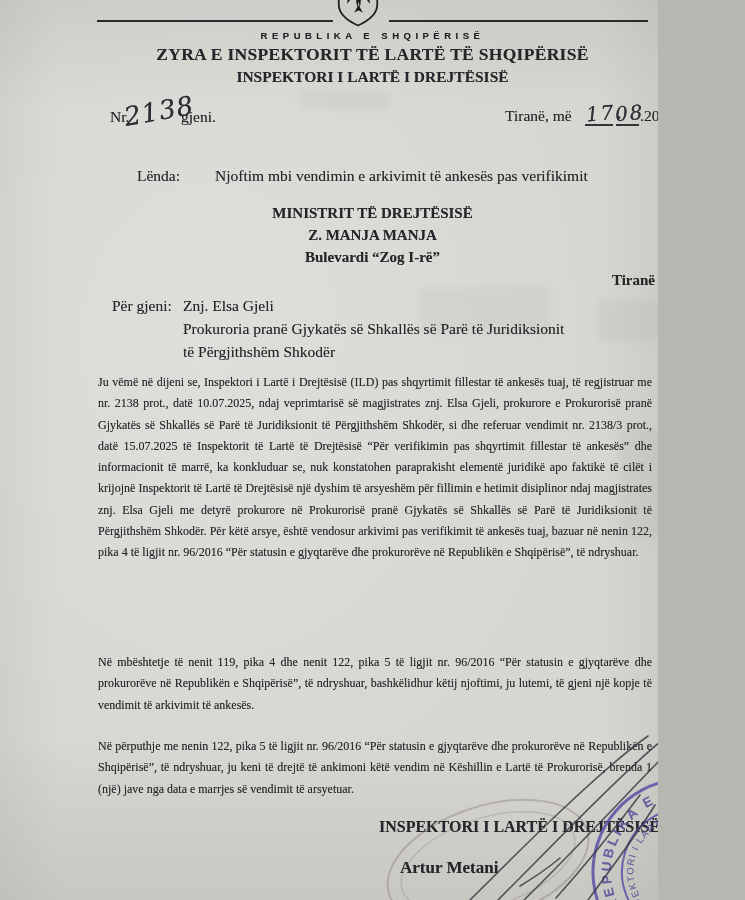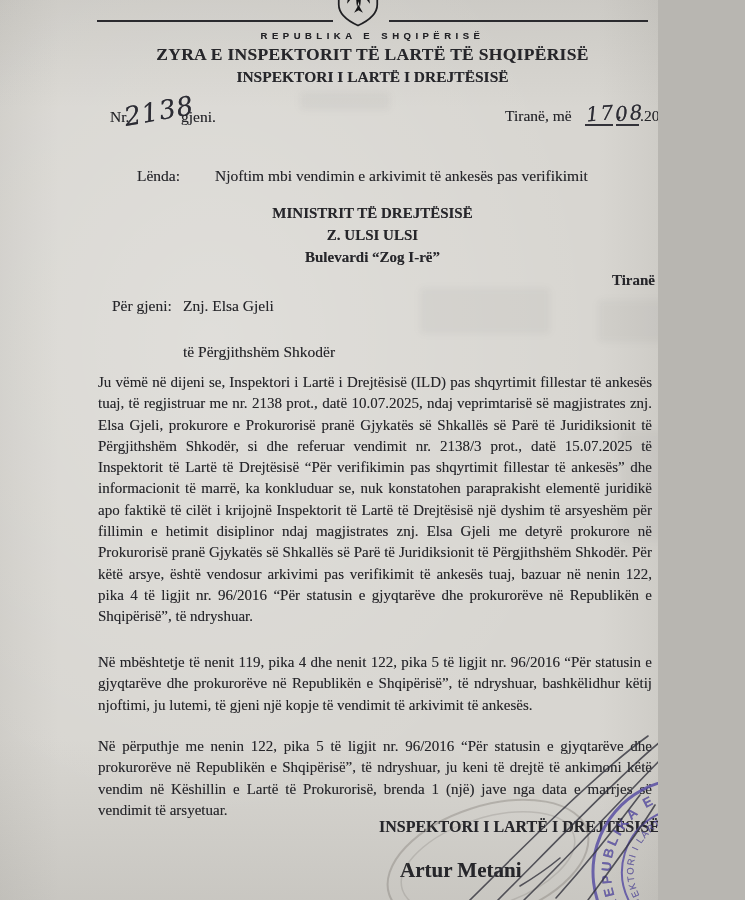--- a/index.html
+++ b/index.html
@@ -19,23 +19,23 @@
   .republic{font-family:"Liberation Sans", sans-serif;font-weight:bold;font-size:9.5px;letter-spacing:4.5px;color:#222226;}
   .office{font-weight:bold;font-size:17.5px;letter-spacing:0.3px;}
   .inspector{font-weight:bold;font-size:15.5px;}
   .center-line{left:0;width:745px;text-align:center;}
   .plain{font-size:15.5px;}
   .hand{font-family:"DejaVu Serif", serif;font-style:italic;color:#2c2c34;text-shadow:0 0 0.4px rgba(40,40,50,0.6);}
   .nr-hand{font-size:26px;transform:rotate(-10deg);letter-spacing:1px;}
   .date-hand{font-size:20px;transform:rotate(-5deg);letter-spacing:2px;}
   .hand-rule{background:#33333a;height:1.5px;}
   .addr{font-weight:bold;font-size:15px;}
-  .body-par{text-align:justify;font-size:15px;line-height:21.3px;margin:0;}
+  .body-par{text-align:justify;font-size:12px;line-height:21.3px;margin:0;}
   .closing-title{font-weight:bold;font-size:16px;}
-  .sign-name{font-weight:bold;font-size:21px;}
+  .sign-name{font-weight:bold;font-size:17px;}
   .emblem{left:335px;top:0;width:46px;height:29px;overflow:hidden;}
   .emblem svg{display:block;margin-top:-27px;}
   .ghost{position:absolute;background:rgba(90,88,96,0.055);filter:blur(3px);border-radius:4px;}
   .stampwrap{left:586px;top:772px;width:200px;height:200px;transform:rotate(-28deg);opacity:0.85;}
 </style>
 </head>
 <body>
 
 <div class="paper">
 
@@ -74,26 +74,27 @@
   <span class="abs hand date-hand" style="left:586px;top:101px;">17.</span>
   <span class="abs hand date-hand" style="left:615px;top:101px;">08</span>
   <span class="abs plain" style="left:640px;top:107px;">.2025</span>
   <div class="abs hand-rule" style="left:585px;top:124px;width:28px;"></div>
   <div class="abs hand-rule" style="left:616px;top:124px;width:23px;"></div>
 
   <span class="abs plain" style="left:115px;top:167px;margin-left:22px;">Lënda:</span>
   <span class="abs plain" style="left:215px;top:167px;">Njoftim mbi vendimin e arkivimit të ankesës pas verifikimit</span>
 
   <div class="abs addr center-line" style="top:205px;">MINISTRIT TË DREJTËSISË</div>
-  <div class="abs addr center-line" style="top:227px;">Z. ULSI ULSI</div>
+  <div class="abs addr center-line" style="top:227px;">Z. MANJA MANJA</div>
   <div class="abs addr center-line" style="top:249px;">Bulevardi “Zog I-rë”</div>
   <div class="abs addr" style="left:480px;top:272px;width:175px;text-align:right;">Tiranë</div>
 
   <span class="abs plain" style="left:112px;top:297px;">Për gjeni:</span>
   <span class="abs plain" style="left:183px;top:297px;">Znj. Elsa Gjeli</span>
+  <span class="abs plain" style="left:183px;top:320px;">Prokuroria pranë Gjykatës së Shkallës së Parë të Juridiksionit</span>
   <span class="abs plain" style="left:183px;top:343px;">të Përgjithshëm Shkodër</span>
 
   <p class="abs body-par" style="left:98px;top:372px;width:554px;">Ju vëmë në dijeni se, Inspektori i Lartë i Drejtësisë (ILD) pas shqyrtimit fillestar të ankesës tuaj, të regjistruar me nr. 2138 prot., datë 10.07.2025, ndaj veprimtarisë së magjistrates znj. Elsa Gjeli, prokurore e Prokurorisë pranë Gjykatës së Shkallës së Parë të Juridiksionit të Përgjithshëm Shkodër, si dhe referuar vendimit nr. 2138/3 prot., datë 15.07.2025 të Inspektorit të Lartë të Drejtësisë “Për verifikimin pas shqyrtimit fillestar të ankesës” dhe informacionit të marrë, ka konkluduar se, nuk konstatohen paraprakisht elementë juridikë apo faktikë të cilët i krijojnë Inspektorit të Lartë të Drejtësisë një dyshim të arsyeshëm për fillimin e hetimit disiplinor ndaj magjistrates znj. Elsa Gjeli me detyrë prokurore në Prokurorisë pranë Gjykatës së Shkallës së Parë të Juridiksionit të Përgjithshëm Shkodër. Për këtë arsye, është vendosur arkivimi pas verifikimit të ankesës tuaj, bazuar në nenin 122, pika 4 të ligjit nr. 96/2016 “Për statusin e gjyqtarëve dhe prokurorëve në Republikën e Shqipërisë”, të ndryshuar.</p>
   <p class="abs body-par" style="left:98px;top:652px;width:554px;">Në mbështetje të nenit 119, pika 4 dhe nenit 122, pika 5 të ligjit nr. 96/2016 “Për statusin e gjyqtarëve dhe prokurorëve në Republikën e Shqipërisë”, të ndryshuar, bashkëlidhur këtij njoftimi, ju lutemi, të gjeni një kopje të vendimit të arkivimit të ankesës.</p>
   <p class="abs body-par" style="left:98px;top:736px;width:554px;font-family:Liberation Serif, serif;">Në përputhje me nenin 122, pika 5 të ligjit nr. 96/2016 “Për statusin e gjyqtarëve dhe prokurorëve në Republikën e Shqipërisë”, të ndryshuar, ju keni të drejtë të ankimoni këtë vendim në Këshillin e Lartë të Prokurorisë, brenda 1 (një) jave nga data e marrjes së vendimit të arsyetuar.</p>
 
   <div class="abs closing-title" style="left:300px;top:818px;width:360px;text-align:right;">INSPEKTORI I LARTË I DREJTËSISË</div>
   <div class="abs sign-name" style="left:400px;top:858px;">Artur Metani</div>
 
   <svg class="abs" width="260" height="150" style="left:368px;top:790px;">

